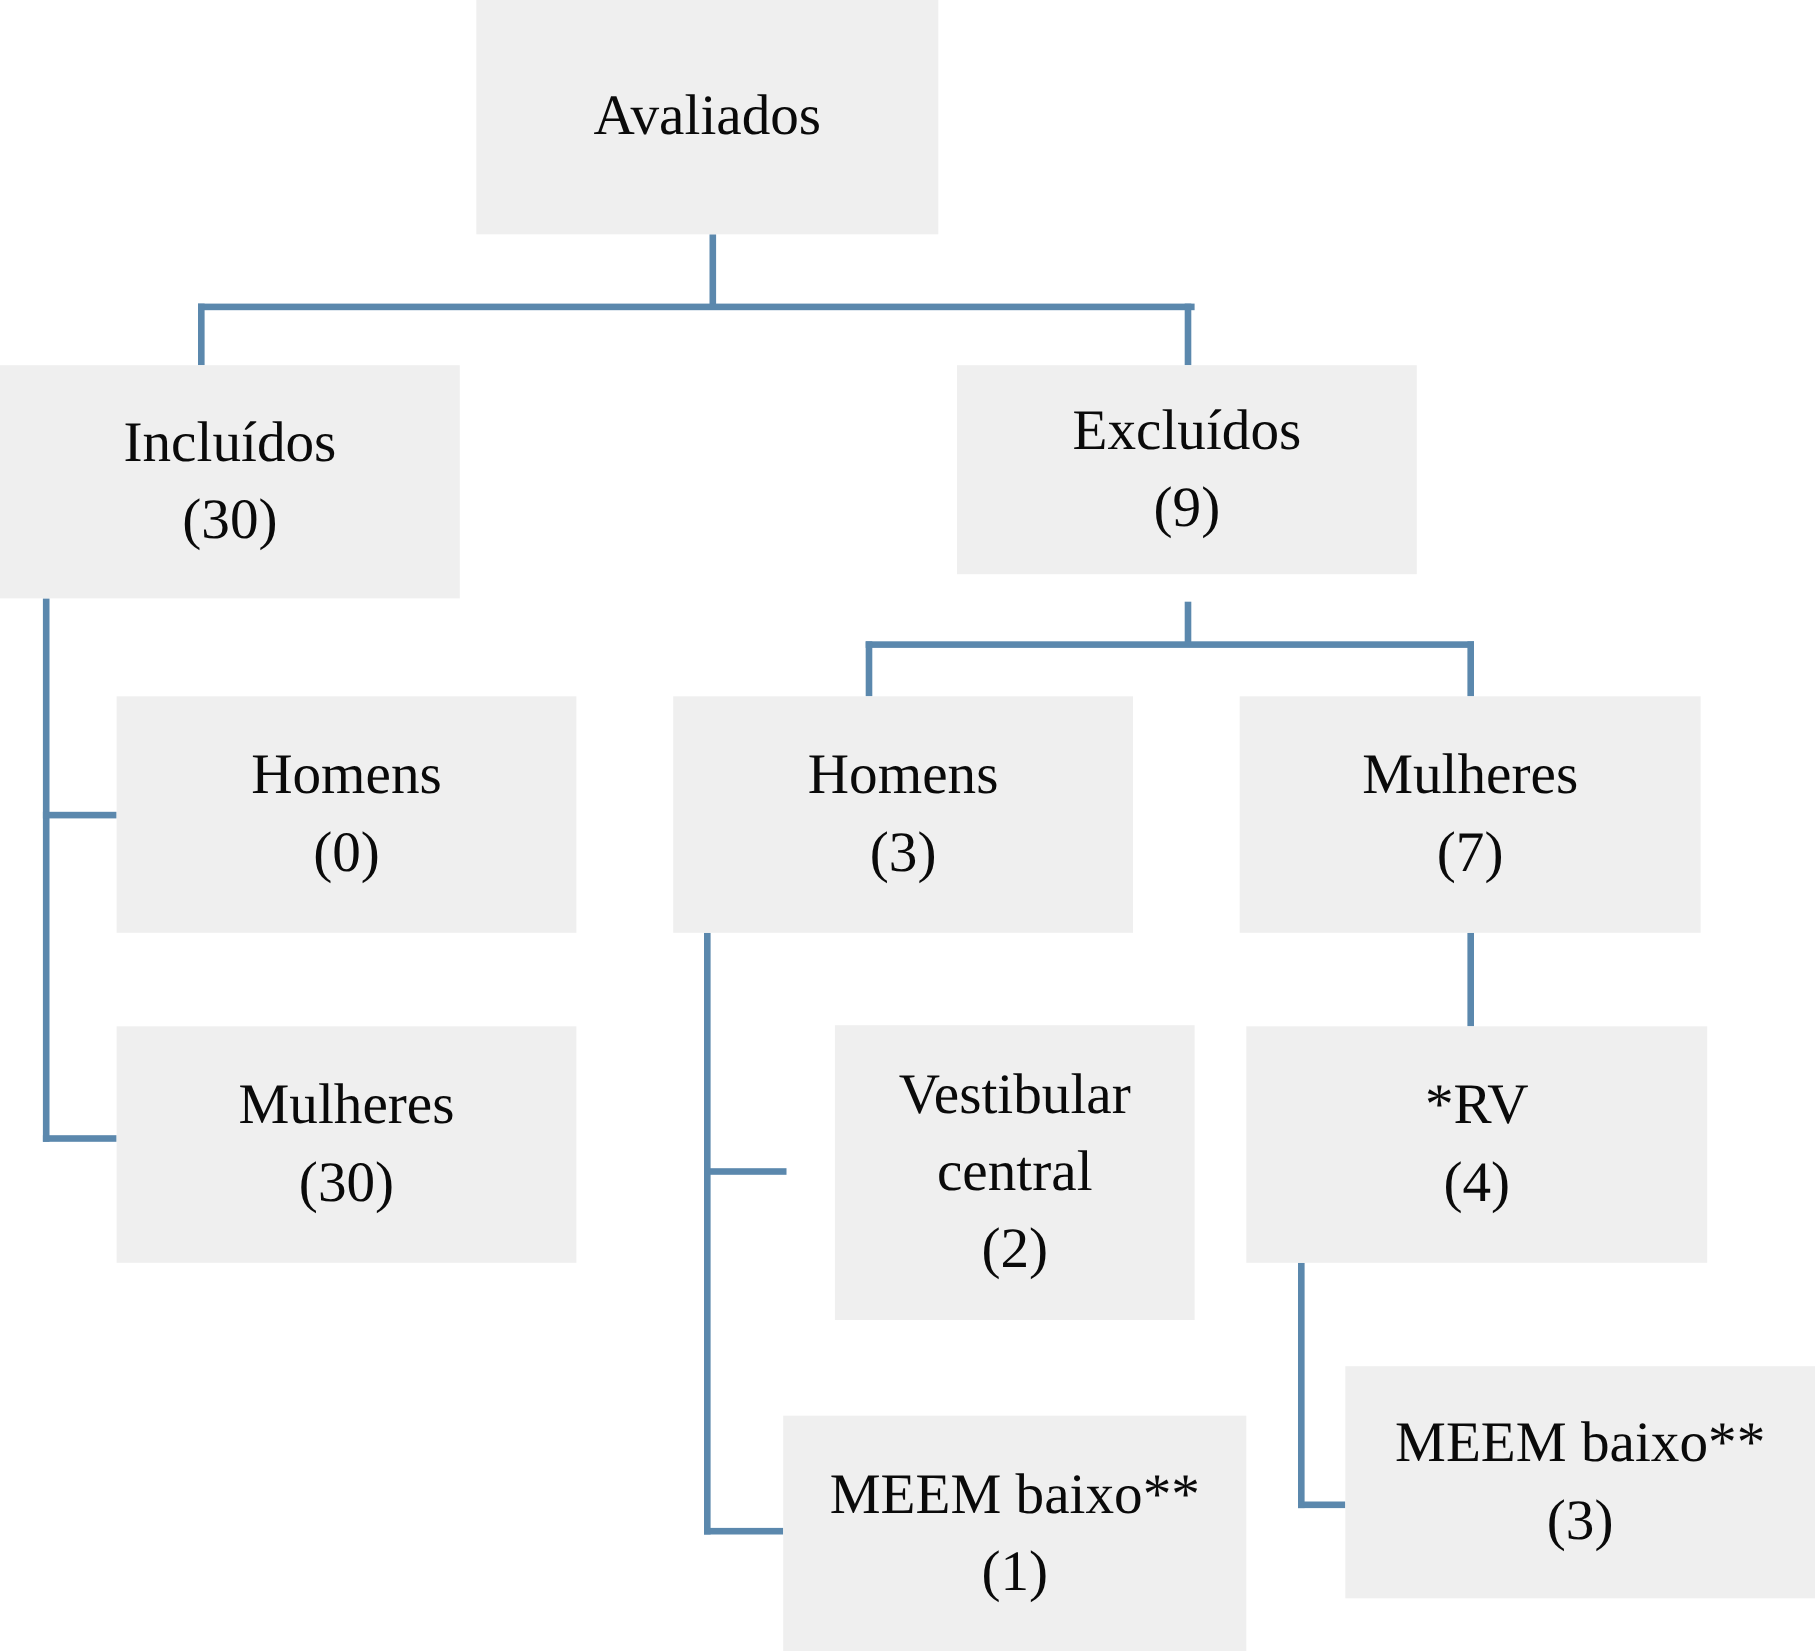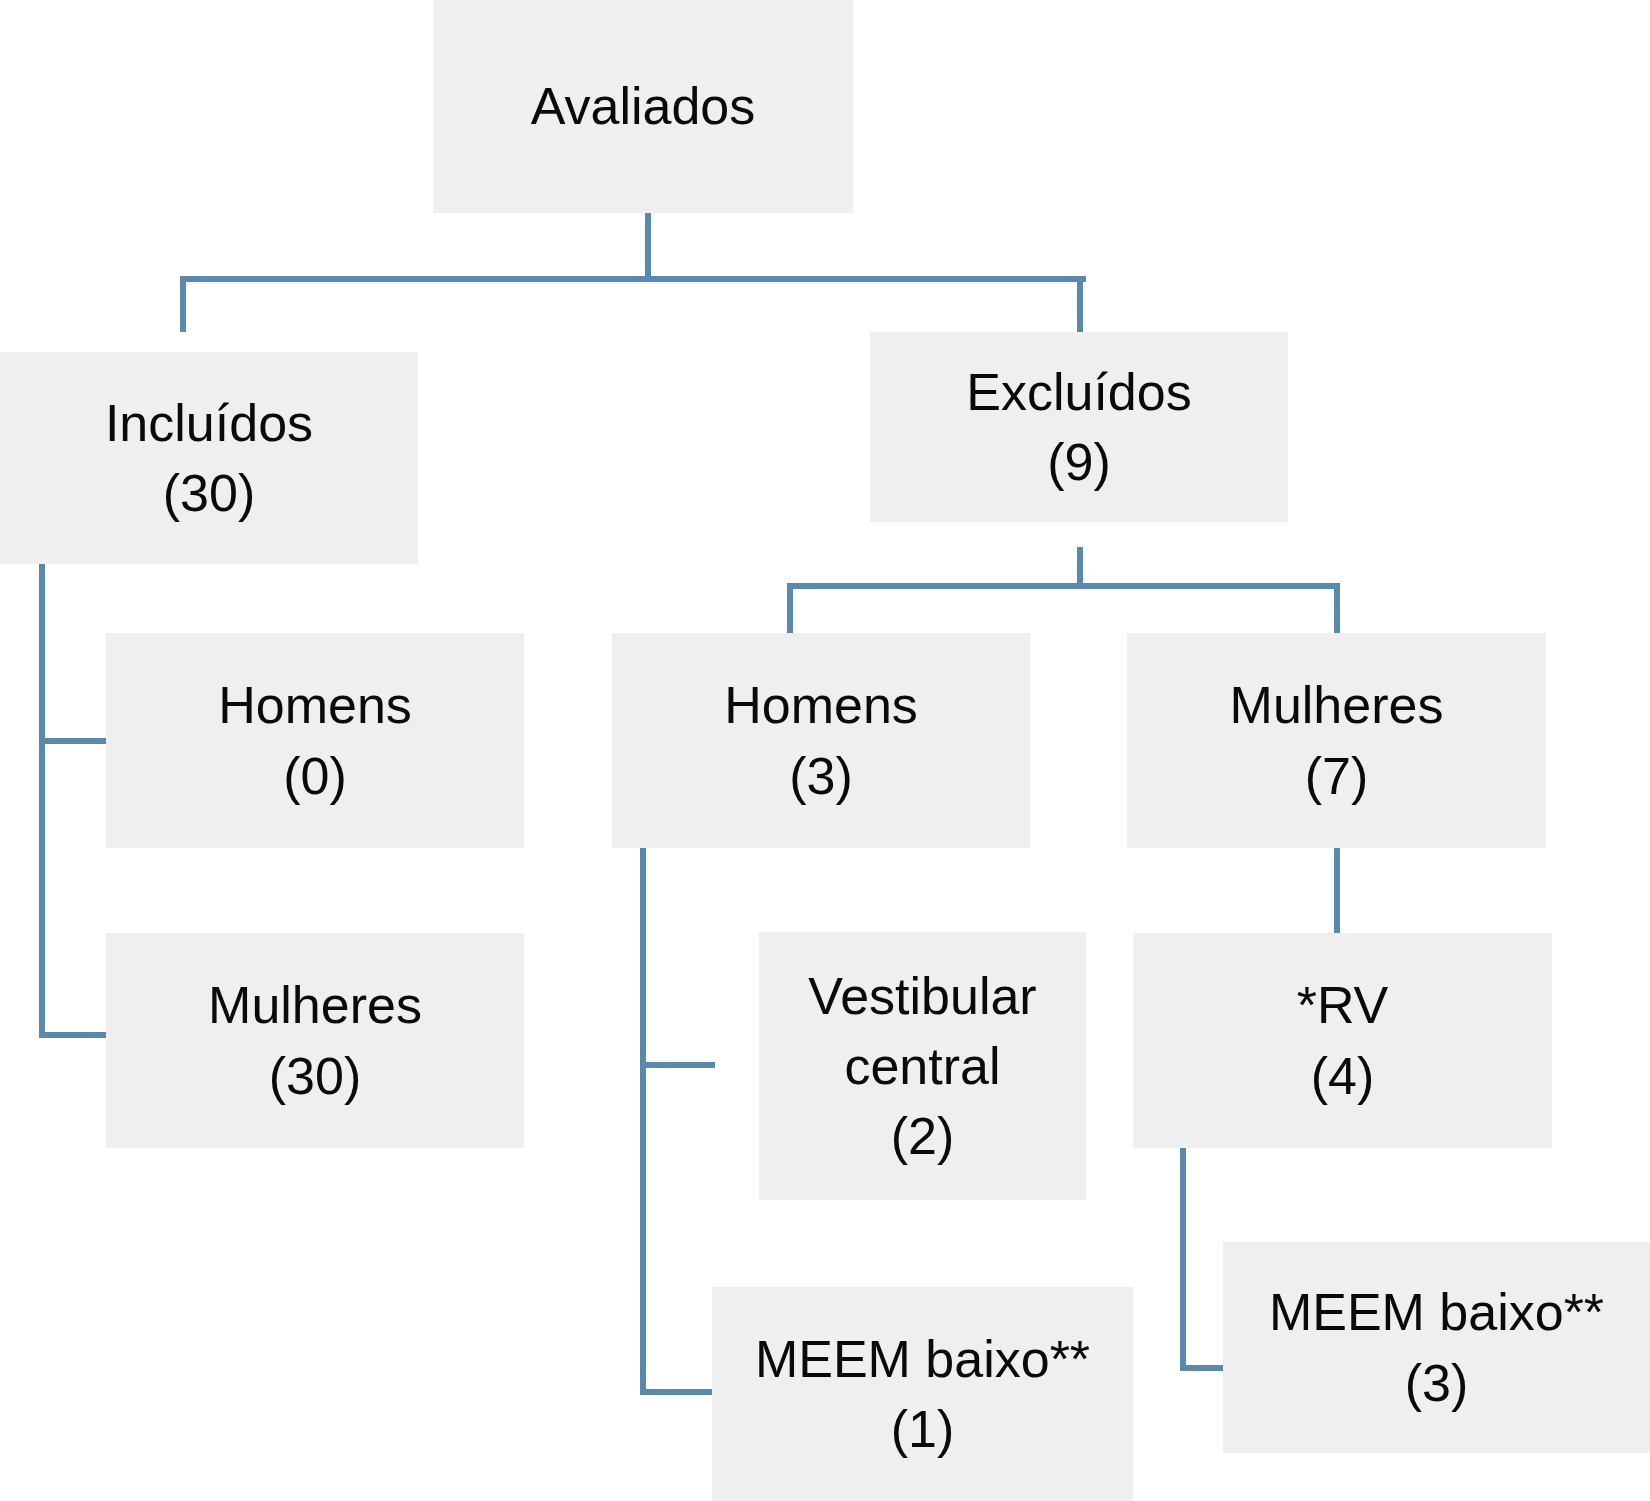--- a/index.html
+++ b/index.html
@@ -19,20 +19,21 @@
     position: absolute;
     background: #efefef;
     color: #0a0a0a;
     display: flex;
     flex-direction: column;
     align-items: center;
     justify-content: center;
     text-align: center;
     font-size: 52px;
     line-height: 1.35;
+    font-family: Liberation Serif, serif;
   }
   .node .lbl, .node .cnt {
     display: block;
     width: 100%;
   }
   .conn {
     position: absolute;
     background: #5b88ad;
   }
 </style>
@@ -60,21 +61,21 @@
   <div class="conn" style="left:640px;  top:1389px; width:72px;  height:6px;"></div>
 
   <div class="conn" style="left:1334px; top:848px;  width:6px;   height:85px;"></div>
   <div class="conn" style="left:1180px; top:1148px; width:6px;   height:223px;"></div>
   <div class="conn" style="left:1180px; top:1365px; width:43px;  height:6px;"></div>
 
   <div class="node" style="left:433px; top:0px; width:420px; height:213px;">
     <span class="lbl">Avaliados</span>
   </div>
 
-  <div class="node" style="left:0px; top:332px; width:418px; height:212px;margin-top:20px;">
+  <div class="node" style="left:0px; top:332px; width:418px; height:212px;">
     <span class="lbl">Incluídos</span>
     <span class="cnt">(30)</span>
   </div>
 
   <div class="node" style="left:870px; top:332px; width:418px; height:190px;">
     <span class="lbl">Excluídos</span>
     <span class="cnt">(9)</span>
   </div>
 
   <div class="node" style="left:106px; top:633px; width:418px; height:215px;">

